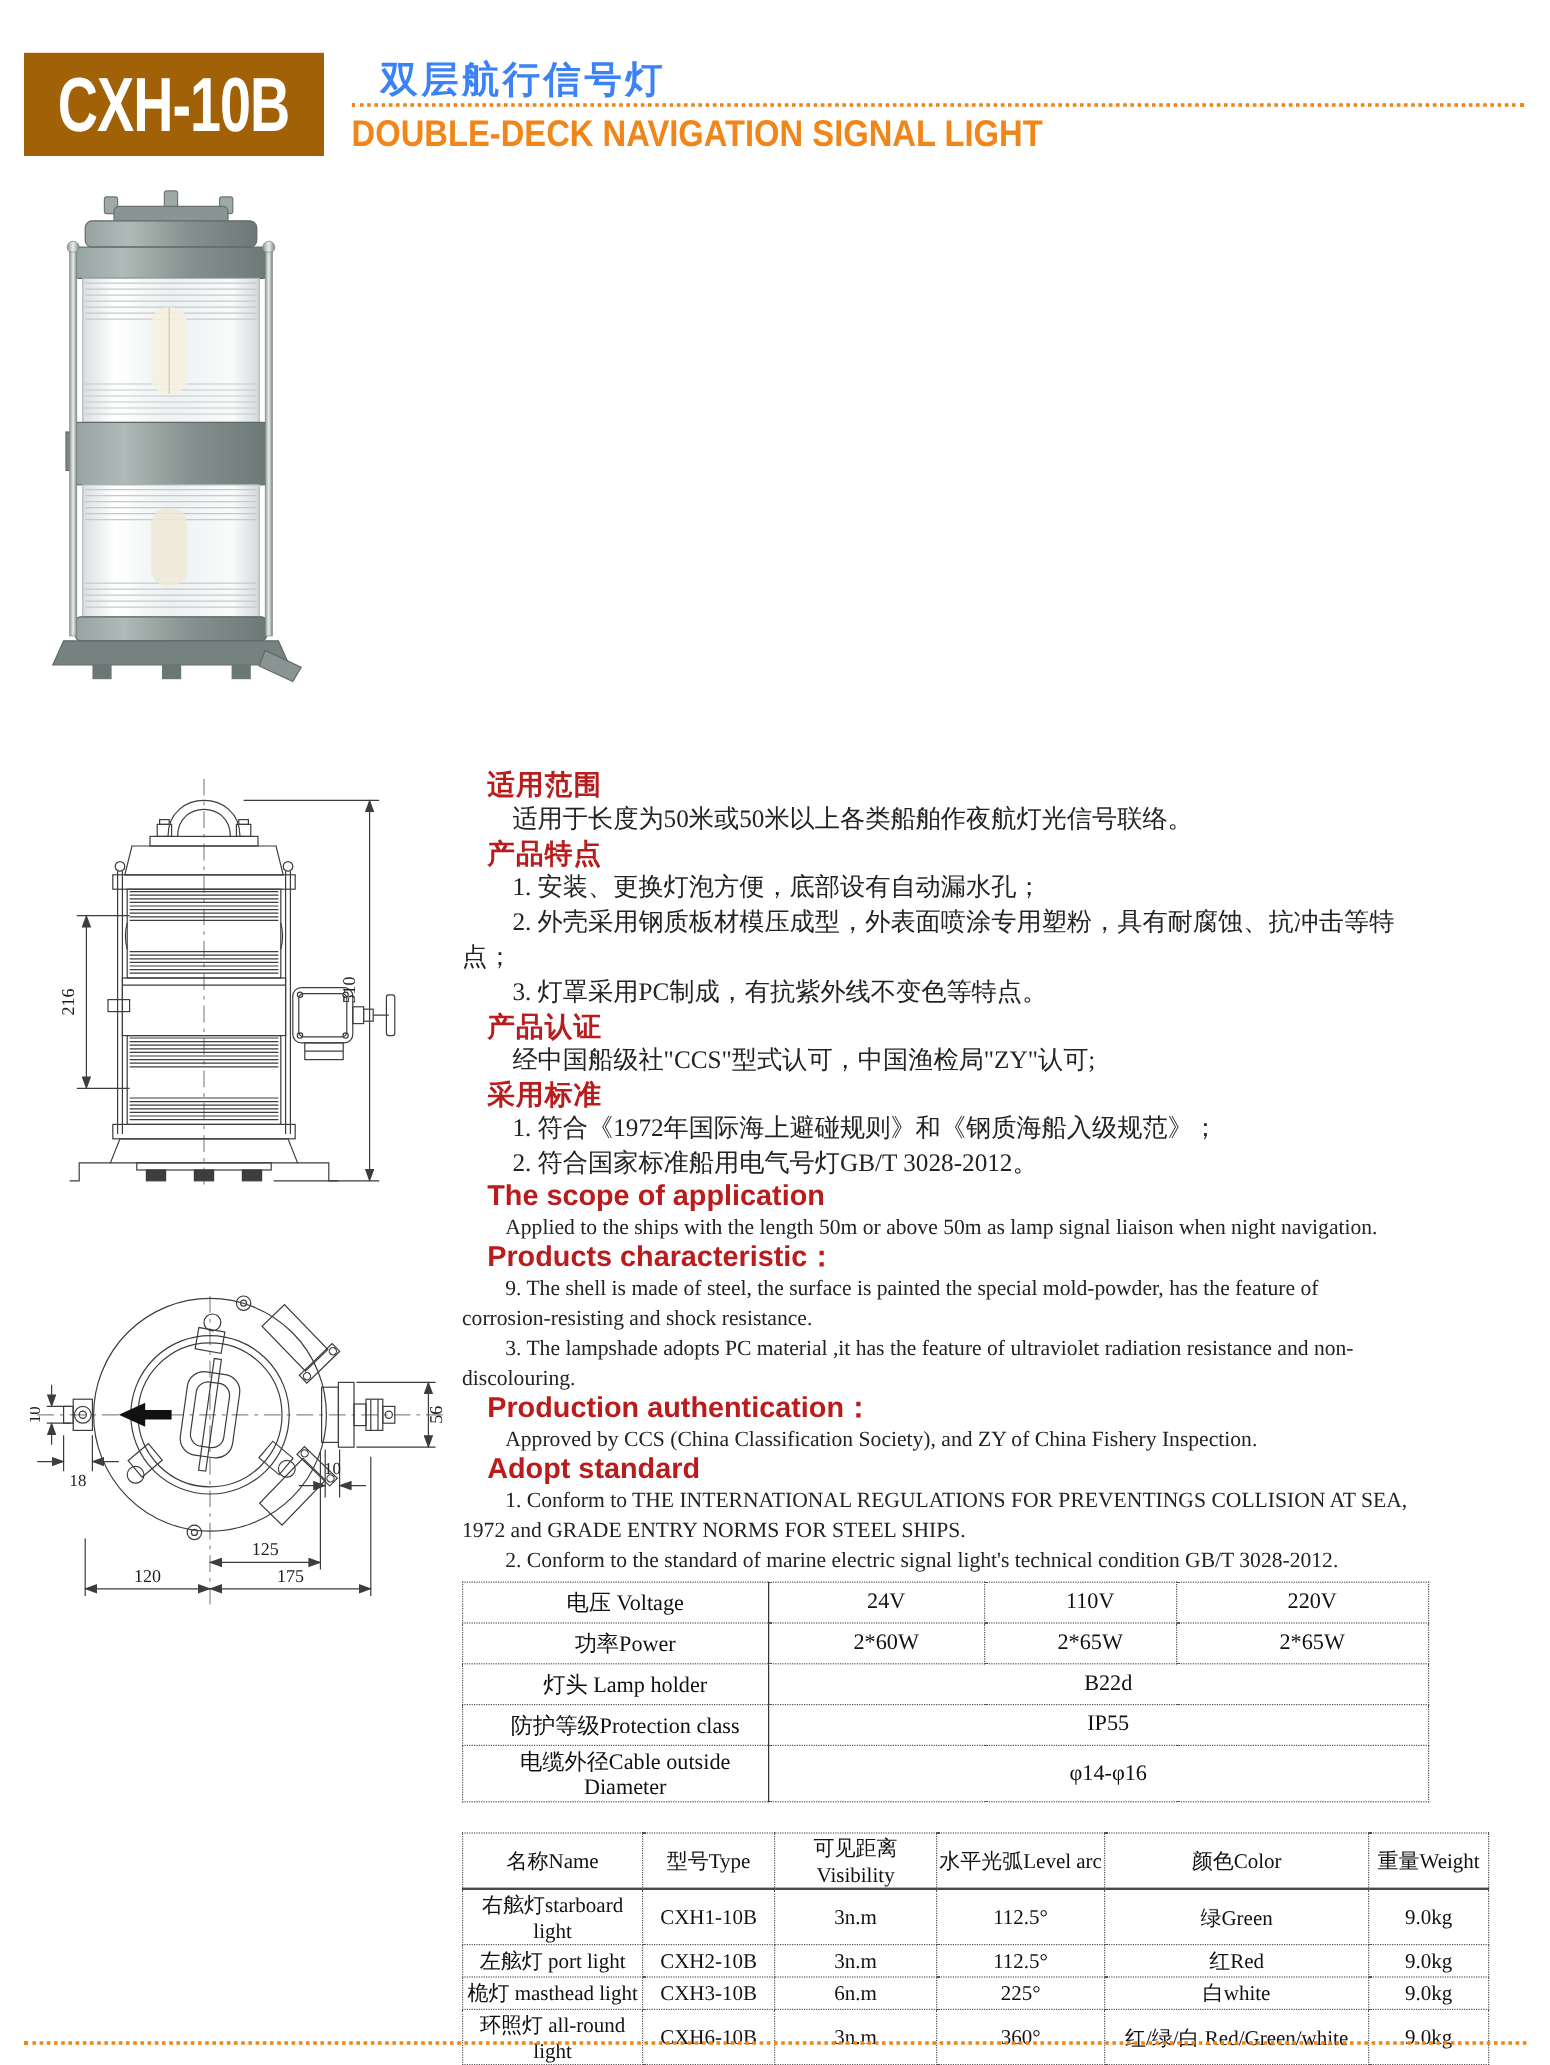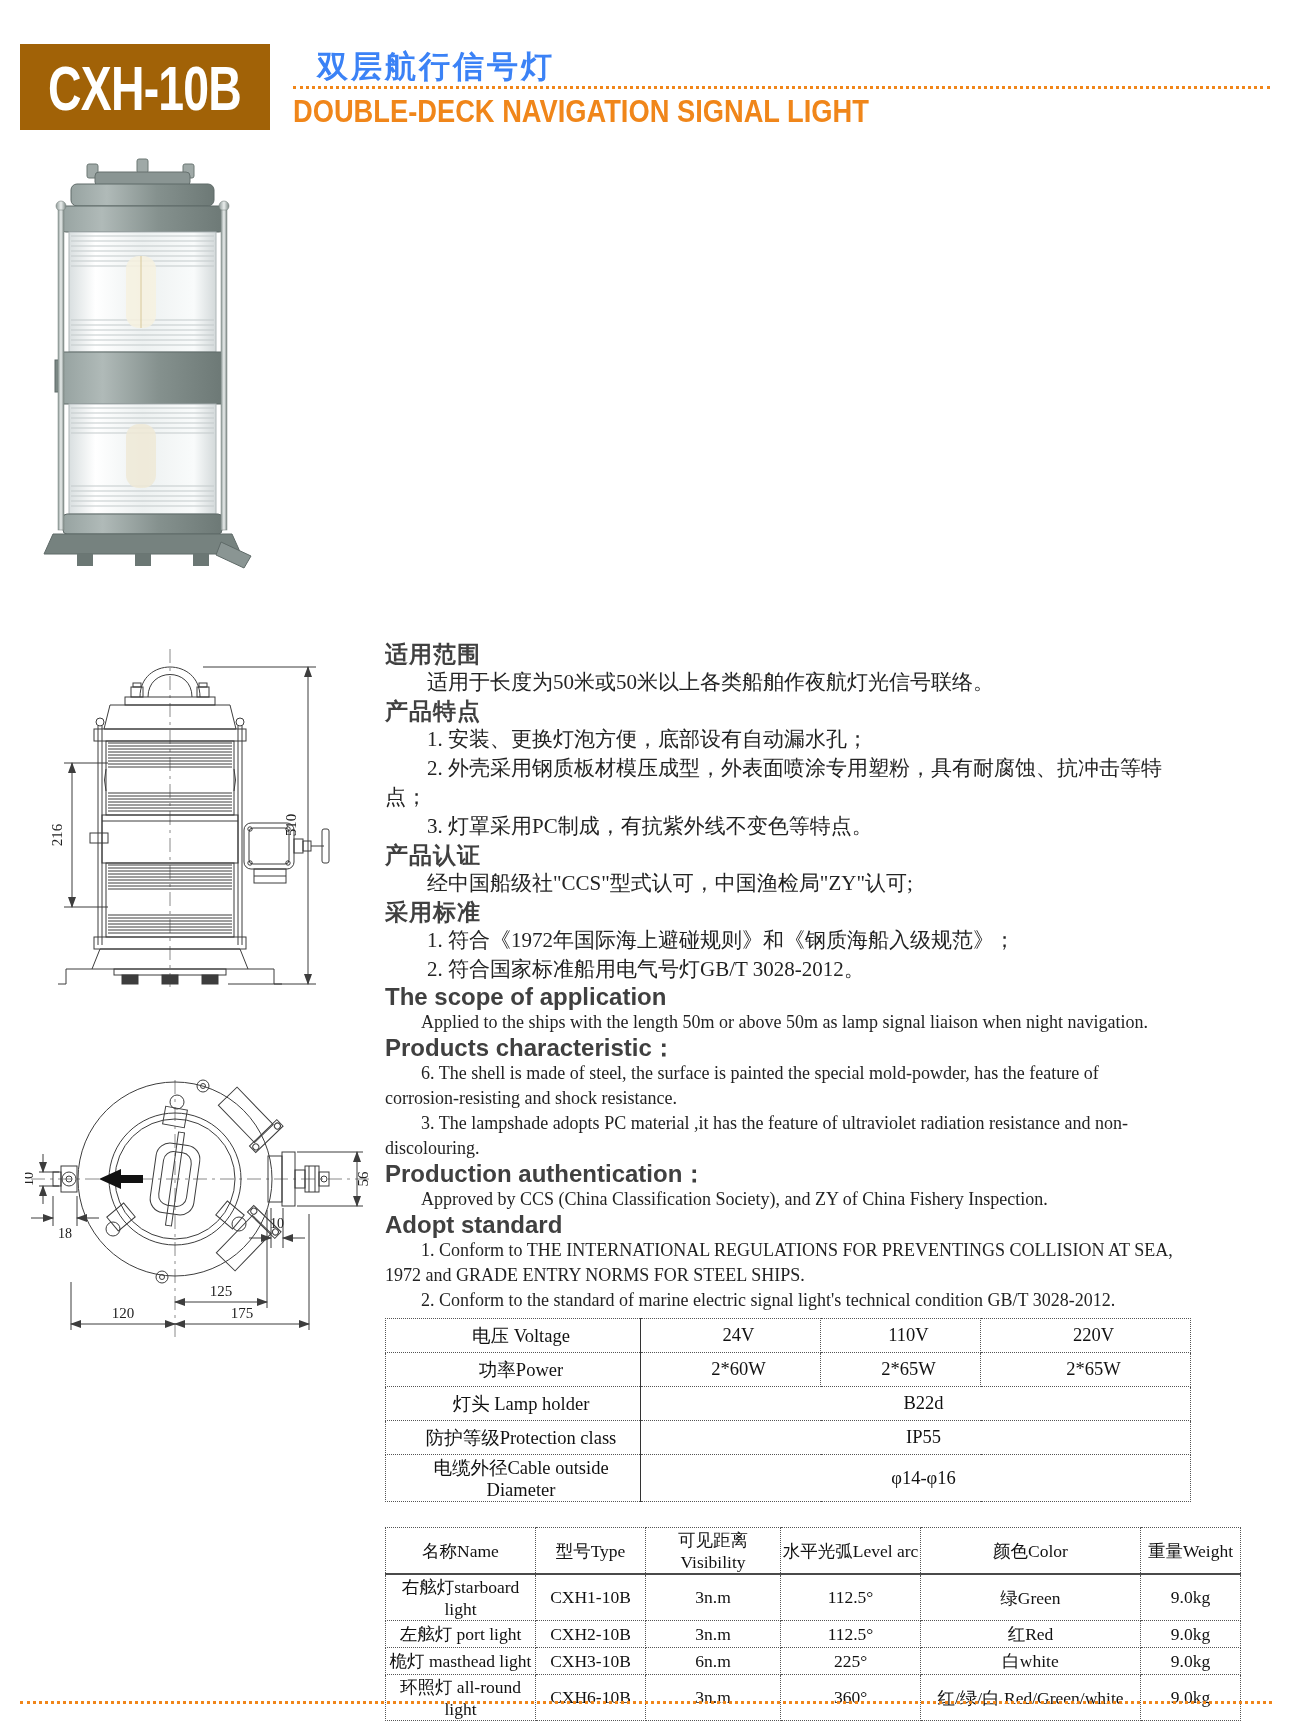--- a/index.html
+++ b/index.html
@@ -33,21 +33,21 @@
     font-size:31px; white-space:nowrap; transform-origin:left center; transform:scaleX(.88);
   }
   
   .photo      { position:absolute; left:25px;  top:156px;  width:240px; height:424px; }
   .draw-front { position:absolute; left:28px;  top:645px;  width:350px; height:352px; }
   .draw-top   { position:absolute; left:25px;  top:1076px; width:350px; height:312px; }
   svg text { font-family:"Liberation Serif","DejaVu Serif",serif; fill:#222; }
   
   .content { position:absolute; left:385px; top:640px; width:790px; }
   .h-zh, .h-en {
-    font-family:"Liberation Sans","DejaVu Sans",sans-serif; font-weight:bold; color:#404040;
+    font-family:"Liberation Sans","DejaVu Sans",sans-serif; font-weight:bold; color:#b91c1c;margin-left:21px;
   }
   .h-zh { font-size:23px; line-height:28px; letter-spacing:1px; }
   .p-zh { font-size:21px; line-height:29px; text-indent:2em; }
   .h-en { font-size:24px; line-height:26px; }
   .p-en { font-size:18px; line-height:25px; text-indent:2em; }
   
   table { border-collapse:collapse; }
   .spec {
     position:absolute; left:385px; top:1318px; width:805px;
     font-size:18.5px; color:#111; table-layout:fixed;
@@ -324,21 +324,21 @@
     <p class="p-zh">经中国船级社"CCS"型式认可，中国渔检局"ZY"认可;</p>
 
     <div class="h-zh">采用标准</div>
     <p class="p-zh">1. 符合《1972年国际海上避碰规则》和《钢质海船入级规范》；</p>
     <p class="p-zh">2. 符合国家标准船用电气号灯GB/T 3028-2012。</p>
 
     <div class="h-en">The scope of application</div>
     <p class="p-en">Applied to the ships with the length 50m or above 50m as lamp signal liaison when night navigation.</p>
 
     <div class="h-en">Products characteristic：</div>
-    <p class="p-en">6. The shell is made of steel, the surface is painted the special mold-powder, has the feature of corrosion-resisting and shock resistance.</p>
+    <p class="p-en">9. The shell is made of steel, the surface is painted the special mold-powder, has the feature of corrosion-resisting and shock resistance.</p>
     <p class="p-en">3. The lampshade adopts PC material ,it has the feature of ultraviolet radiation resistance and non-discolouring.</p>
 
     <div class="h-en">Production authentication：</div>
     <p class="p-en">Approved by CCS (China Classification Society), and ZY of China Fishery Inspection.</p>
 
     <div class="h-en">Adopt standard</div>
     <p class="p-en">1. Conform to THE INTERNATIONAL REGULATIONS FOR PREVENTINGS COLLISION AT SEA, 1972 and GRADE ENTRY NORMS FOR STEEL SHIPS.</p>
     <p class="p-en">2.  Conform to the standard of marine electric signal light's technical condition GB/T 3028-2012.</p>
   </div>
 

